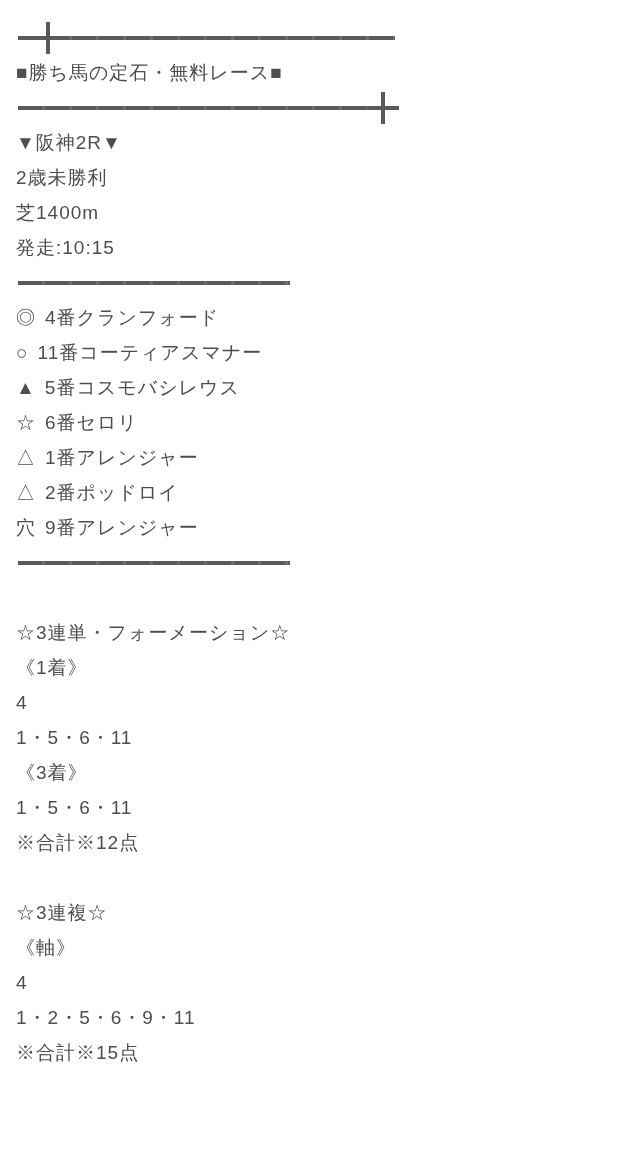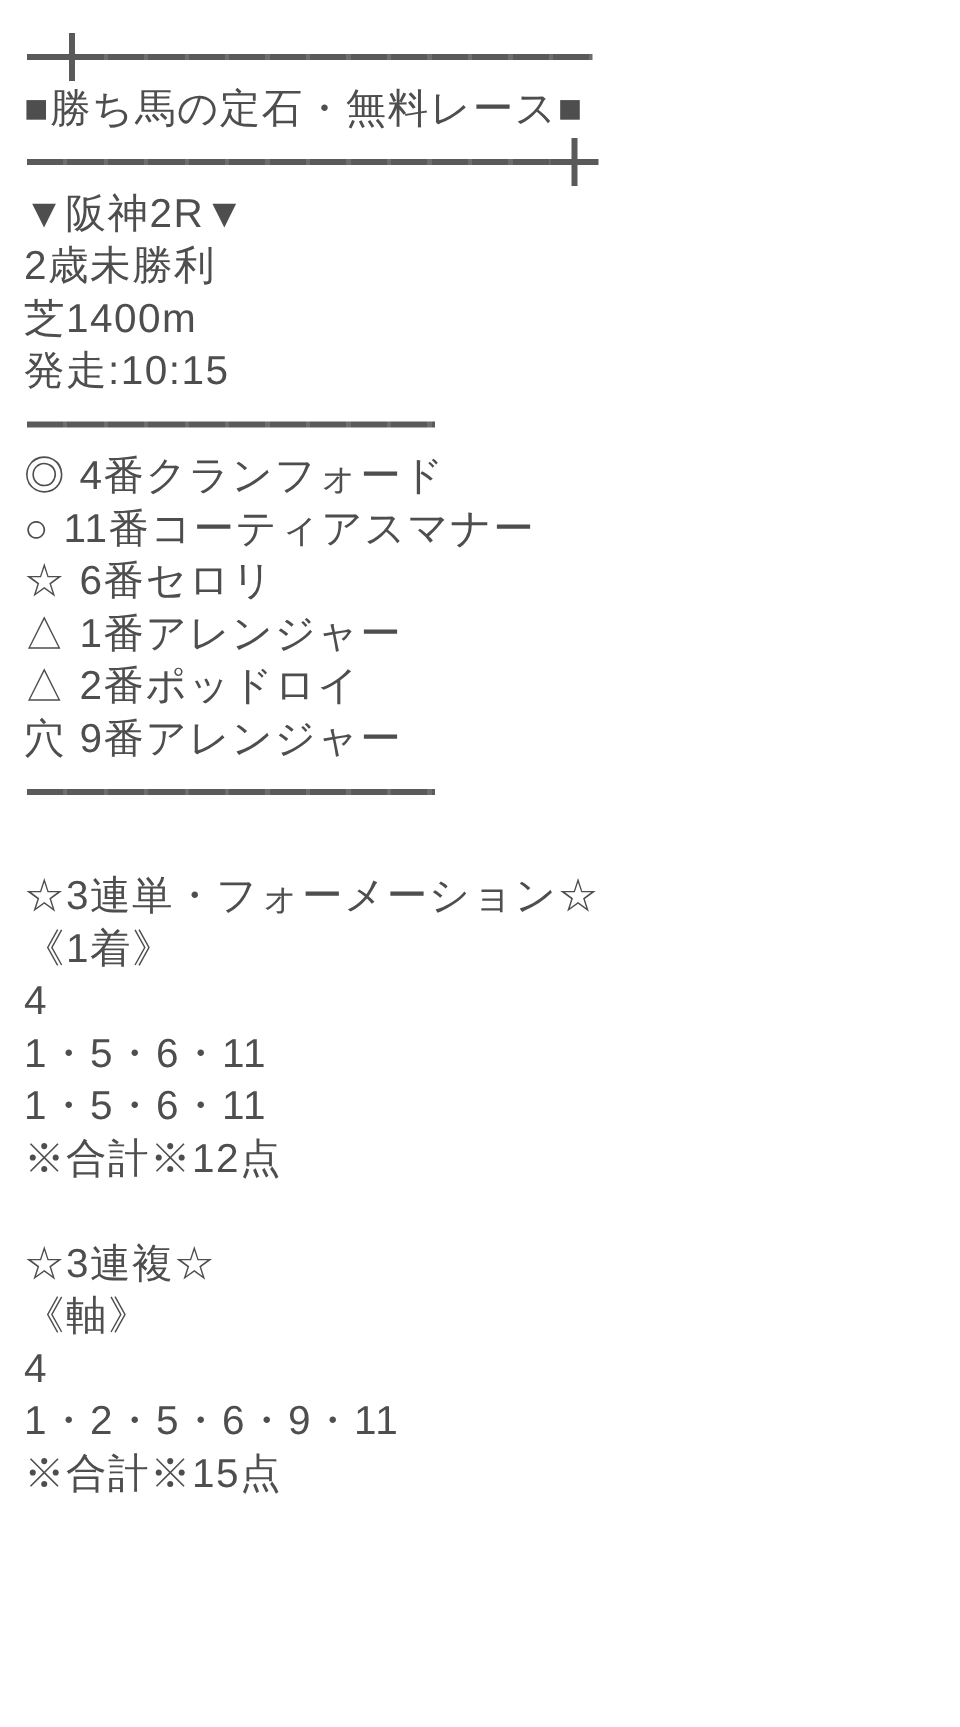--- a/index.html
+++ b/index.html
@@ -12,21 +12,21 @@
     width: 640px;
     background: var(--bg);
     font-family: "Liberation Sans", sans-serif;
   }
   .page {
     position: relative;
     width: 640px;
     height: 1151px;
     padding: 20px 4px 0 16px;
     color: var(--text);
-    font-size: 27px;
+    font-size: 19px;
     letter-spacing: 1px;
     overflow: hidden;
   }
   .line-text {
     height: 35px;
     line-height: 35px;
     white-space: nowrap;
   }
   .blank-line { height: 35px; }
   
@@ -94,20 +94,23 @@
     <span class="line"></span>
   </div>
 
   <div class="pick-row">
     <span class="mark">◎</span><span class="num">4番</span><span class="name">クランフォード</span>
   </div>
   <div class="pick-row">
     <span class="mark">○</span><span class="num">11番</span><span class="name">コーティアスマナー</span>
   </div>
   <div class="pick-row">
+    <span class="mark">▲</span><span class="num">5番</span><span class="name">コスモバシレウス</span>
+  </div>
+  <div class="pick-row">
     <span class="mark">☆</span><span class="num">6番</span><span class="name">セロリ</span>
   </div>
   <div class="pick-row">
     <span class="mark">△</span><span class="num">1番</span><span class="name">アレンジャー</span>
   </div>
   <div class="pick-row">
     <span class="mark">△</span><span class="num">2番</span><span class="name">ポッドロイ</span>
   </div>
   <div class="pick-row">
     <span class="mark">穴</span><span class="num">9番</span><span class="name">アレンジャー</span>
@@ -116,20 +119,21 @@
   <div class="divider short">
     <span class="line"></span>
   </div>
 
   <div class="blank-line"></div>
 
   <div class="line-text">☆3連単・フォーメーション☆</div>
   <div class="line-text">《1着》</div>
   <div class="line-text">4</div>
   <div class="line-text">1・5・6・11</div>
+  <div class="line-text">《3着》</div>
   <div class="line-text">1・5・6・11</div>
   <div class="line-text">※合計※12点</div>
 
   <div class="blank-line"></div>
 
   <div class="line-text">☆3連複☆</div>
   <div class="line-text">《軸》</div>
   <div class="line-text">4</div>
   <div class="line-text">1・2・5・6・9・11</div>
   <div class="line-text">※合計※15点</div>

